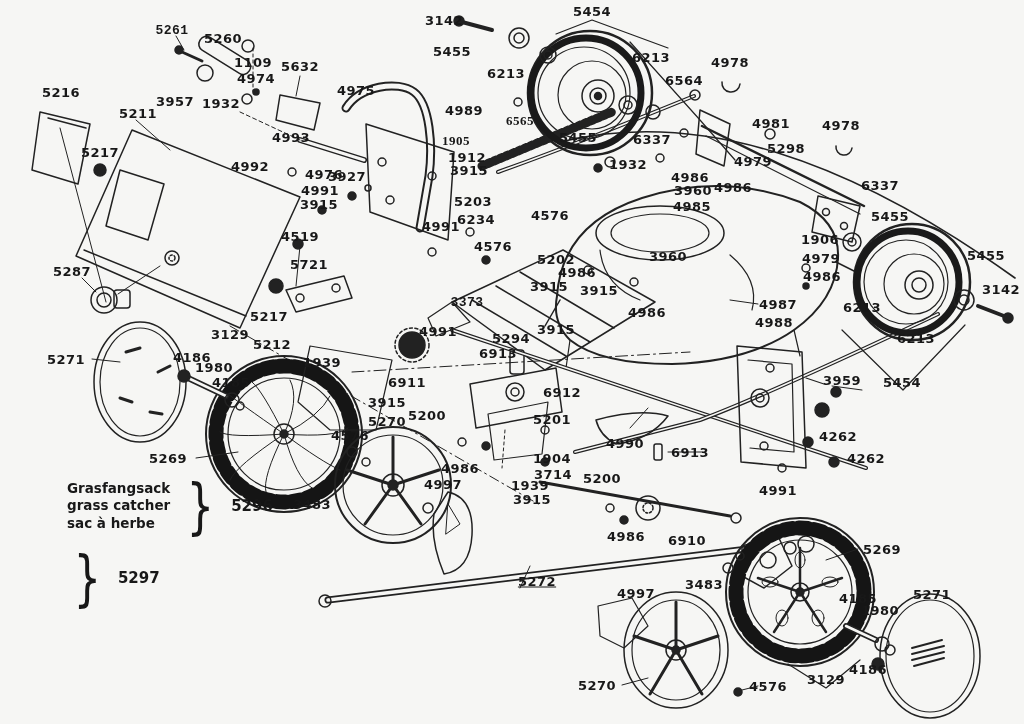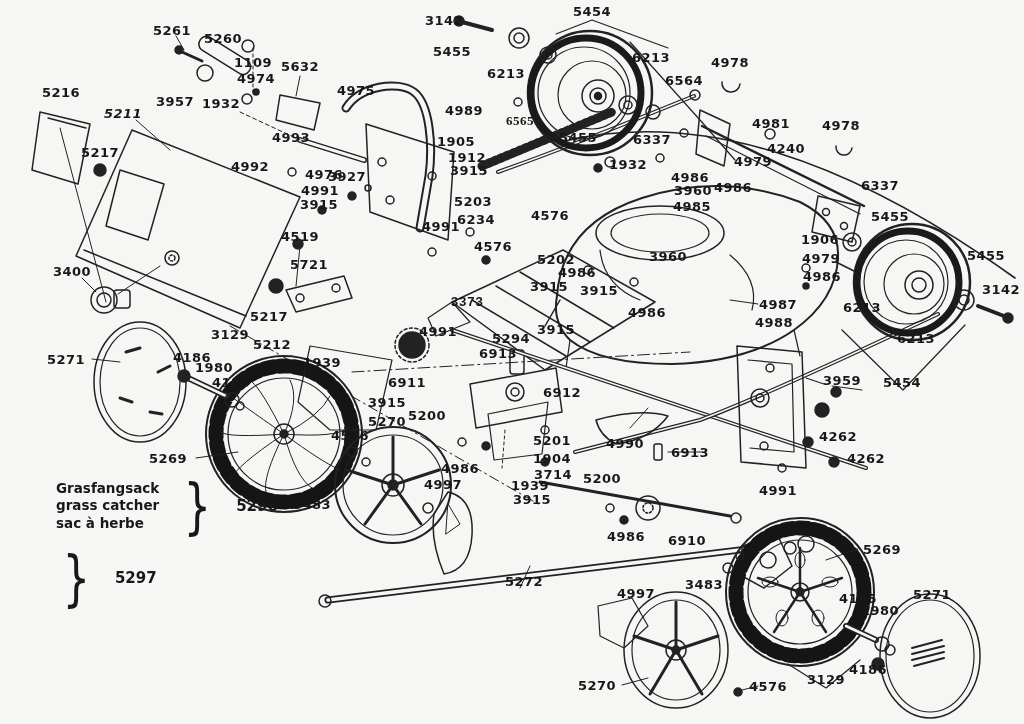--- a/index.html
+++ b/index.html
@@ -8,22 +8,23 @@
     background:#f6f6f4;
     font-family:"DejaVu Sans",sans-serif;
   }
   #drawing{position:absolute;left:0;top:0;}
   .lbl{
     position:absolute;transform:translate(-50%,-50%);
     font:bold 13px "DejaVu Sans",sans-serif;
     color:#181818;white-space:nowrap;letter-spacing:.5px;
   }
   .note{
-    position:absolute;display:flex;align-items:center;gap:18px;
+    position:absolute;display:flex;align-items:center;gap:10px;
     color:#181818;
+    margin-left:11px;
   }
   .note .lines{font:bold 13.5px "DejaVu Sans",sans-serif;line-height:1.28;}
   .note .brace{
     font:400 58px "DejaVu Sans",sans-serif;line-height:.9;
     transform:scaleX(.75) scaleY(1.05);margin:0 0 0 2px;
   }
   .note .nid{font:bold 15px "DejaVu Sans",sans-serif;margin-left:2px;}
   #model-title{
     position:absolute;left:57px;top:662px;
     font:bold 26px "DejaVu Sans",sans-serif;color:#141414;
@@ -383,54 +384,54 @@
       <line x1="520" y1="588" x2="530" y2="566"></line>
       <line x1="82" y1="278" x2="96" y2="292"></line>
       <line x1="176" y1="36" x2="184" y2="50"></line>
       <line x1="300" y1="76" x2="296" y2="96"></line>
       <line x1="702" y1="452" x2="668" y2="452"></line>
       <line x1="862" y1="390" x2="832" y2="386"></line>
     </g>
   </svg>
 
   <div id="labels">
-      <span class="lbl" style="left: 172px; top: 30px;">5261</span>
+      <span class="lbl" style="left: 172px; top: 30px; font-family: Liberation Mono, monospace;">5261</span>
       <span class="lbl" style="left: 223px; top: 38px;">5260</span>
       <span class="lbl" style="left: 253px; top: 62px;">1109</span>
       <span class="lbl" style="left: 256px; top: 78px;">4974</span>
       <span class="lbl" style="left: 300px; top: 66px;">5632</span>
       <span class="lbl" style="left: 175px; top: 101px;">3957</span>
       <span class="lbl" style="left: 221px; top: 103px;">1932</span>
       <span class="lbl" style="left: 61px; top: 92px;">5216</span>
-      <span class="lbl" style="left: 123px; top: 113px; font-style: italic;">5211</span>
+      <span class="lbl" style="left: 138px; top: 113px;">5211</span>
       <span class="lbl" style="left: 291px; top: 137px;">4993</span>
       <span class="lbl" style="left: 100px; top: 152px;">5217</span>
       <span class="lbl" style="left: 250px; top: 166px;">4992</span>
       <span class="lbl" style="left: 306px; top: 174px; padding-left: 36px;">4976</span>
       <span class="lbl" style="left: 347px; top: 176px;">3927</span>
       <span class="lbl" style="left: 320px; top: 190px;">4991</span>
       <span class="lbl" style="left: 319px; top: 204px;">3915</span>
       <span class="lbl" style="left: 444px; top: 20px;">3142</span>
       <span class="lbl" style="left: 452px; top: 51px;">5455</span>
       <span class="lbl" style="left: 506px; top: 73px;">6213</span>
       <span class="lbl" style="left: 592px; top: 11px;">5454</span>
       <span class="lbl" style="left: 651px; top: 57px;">6213</span>
       <span class="lbl" style="left: 684px; top: 80px;">6564</span>
       <span class="lbl" style="left: 730px; top: 62px;">4978</span>
       <span class="lbl" style="left: 356px; top: 90px;">4975</span>
       <span class="lbl" style="left: 464px; top: 110px;">4989</span>
       <span class="lbl" style="left: 520px; top: 121px; font-family: Liberation Serif, serif;">6565</span>
-      <span class="lbl" style="left: 456px; top: 141px;">1905</span>
+      <span class="lbl" style="left: 456px; top: 141px; font-family: Liberation Serif, serif;">1905</span>
       <span class="lbl" style="left: 467px; top: 157px;">1912</span>
       <span class="lbl" style="left: 469px; top: 170px;">3915</span>
       <span class="lbl" style="left: 578px; top: 137px;">5455</span>
       <span class="lbl" style="left: 652px; top: 139px;">6337</span>
       <span class="lbl" style="left: 628px; top: 164px;">1932</span>
       <span class="lbl" style="left: 771px; top: 123px;">4981</span>
-      <span class="lbl" style="left: 786px; top: 148px;">4240</span>
+      <span class="lbl" style="left: 786px; top: 148px;">5298</span>
       <span class="lbl" style="left: 841px; top: 125px;">4978</span>
       <span class="lbl" style="left: 753px; top: 161px;">4979</span>
       <span class="lbl" style="left: 690px; top: 177px;">4986</span>
       <span class="lbl" style="left: 693px; top: 190px;">3960</span>
       <span class="lbl" style="left: 692px; top: 206px;">4985</span>
       <span class="lbl" style="left: 733px; top: 187px;">4986</span>
       <span class="lbl" style="left: 880px; top: 185px;">6337</span>
       <span class="lbl" style="left: 890px; top: 216px;">5455</span>
       <span class="lbl" style="left: 820px; top: 239px;">1906</span>
       <span class="lbl" style="left: 821px; top: 258px;">4979</span>
@@ -452,56 +453,56 @@
       <span class="lbl" style="left: 599px; top: 290px;">3915</span>
       <span class="lbl" style="left: 668px; top: 256px;">3960</span>
       <span class="lbl" style="left: 647px; top: 312px;">4986</span>
       <span class="lbl" style="left: 556px; top: 329px;">3915</span>
       <span class="lbl" style="left: 467px; top: 302px; font-family: Liberation Mono, monospace;">3373</span>
       <span class="lbl" style="left: 438px; top: 331px;">4991</span>
       <span class="lbl" style="left: 511px; top: 338px;">5294</span>
       <span class="lbl" style="left: 498px; top: 353px;">6913</span>
       <span class="lbl" style="left: 300px; top: 236px;">4519</span>
       <span class="lbl" style="left: 309px; top: 264px;">5721</span>
-      <span class="lbl" style="left: 72px; top: 271px;">3400</span>
+      <span class="lbl" style="left: 72px; top: 271px;">5287</span>
       <span class="lbl" style="left: 269px; top: 316px;">5217</span>
       <span class="lbl" style="left: 230px; top: 334px;">3129</span>
       <span class="lbl" style="left: 272px; top: 344px;">5212</span>
       <span class="lbl" style="left: 66px; top: 359px;">5271</span>
       <span class="lbl" style="left: 192px; top: 357px;">4186</span>
       <span class="lbl" style="left: 214px; top: 367px;">1980</span>
       <span class="lbl" style="left: 231px; top: 382px;">4185</span>
       <span class="lbl" style="left: 322px; top: 362px;">1939</span>
       <span class="lbl" style="left: 168px; top: 458px;">5269</span>
       <span class="lbl" style="left: 350px; top: 435px;">4576</span>
       <span class="lbl" style="left: 312px; top: 504px;">3483</span>
       <span class="lbl" style="left: 407px; top: 382px;">6911</span>
       <span class="lbl" style="left: 387px; top: 402px;">3915</span>
       <span class="lbl" style="left: 427px; top: 415px;">5200</span>
       <span class="lbl" style="left: 387px; top: 421px;">5270</span>
       <span class="lbl" style="left: 562px; top: 392px;">6912</span>
       <span class="lbl" style="left: 625px; top: 402px; margin-top: 41px;">4990</span>
       <span class="lbl" style="left: 460px; top: 468px;">4986</span>
-      <span class="lbl" style="left: 552px; top: 440px;">5201</span>
+      <span class="lbl" style="left: 552px; top: 419px;">5201</span>
       <span class="lbl" style="left: 552px; top: 458px;">1904</span>
       <span class="lbl" style="left: 553px; top: 474px;">3714</span>
       <span class="lbl" style="left: 530px; top: 485px;">1939</span>
       <span class="lbl" style="left: 532px; top: 499px;">3915</span>
       <span class="lbl" style="left: 443px; top: 484px;">4997</span>
       <span class="lbl" style="left: 602px; top: 478px;">5200</span>
       <span class="lbl" style="left: 690px; top: 452px;">6913</span>
       <span class="lbl" style="left: 626px; top: 536px;">4986</span>
       <span class="lbl" style="left: 687px; top: 540px;">6910</span>
       <span class="lbl" style="left: 842px; top: 380px;">3959</span>
       <span class="lbl" style="left: 902px; top: 382px;">5454</span>
       <span class="lbl" style="left: 838px; top: 436px;">4262</span>
       <span class="lbl" style="left: 866px; top: 458px;">4262</span>
       <span class="lbl" style="left: 778px; top: 490px;">4991</span>
       <span class="lbl" style="left: 882px; top: 549px;">5269</span>
-      <span class="lbl" style="left: 524px; top: 581px;">5272</span>
+      <span class="lbl" style="left: 537px; top: 581px; text-decoration: underline;">5272</span>
       <span class="lbl" style="left: 636px; top: 593px;">4997</span>
       <span class="lbl" style="left: 597px; top: 685px;">5270</span>
       <span class="lbl" style="left: 704px; top: 584px;">3483</span>
       <span class="lbl" style="left: 858px; top: 598px;">4185</span>
       <span class="lbl" style="left: 880px; top: 610px;">1980</span>
       <span class="lbl" style="left: 932px; top: 594px;">5271</span>
       <span class="lbl" style="left: 868px; top: 669px;">4186</span>
       <span class="lbl" style="left: 826px; top: 679px;">3129</span>
       <span class="lbl" style="left: 768px; top: 686px;">4576</span>
     </div>

